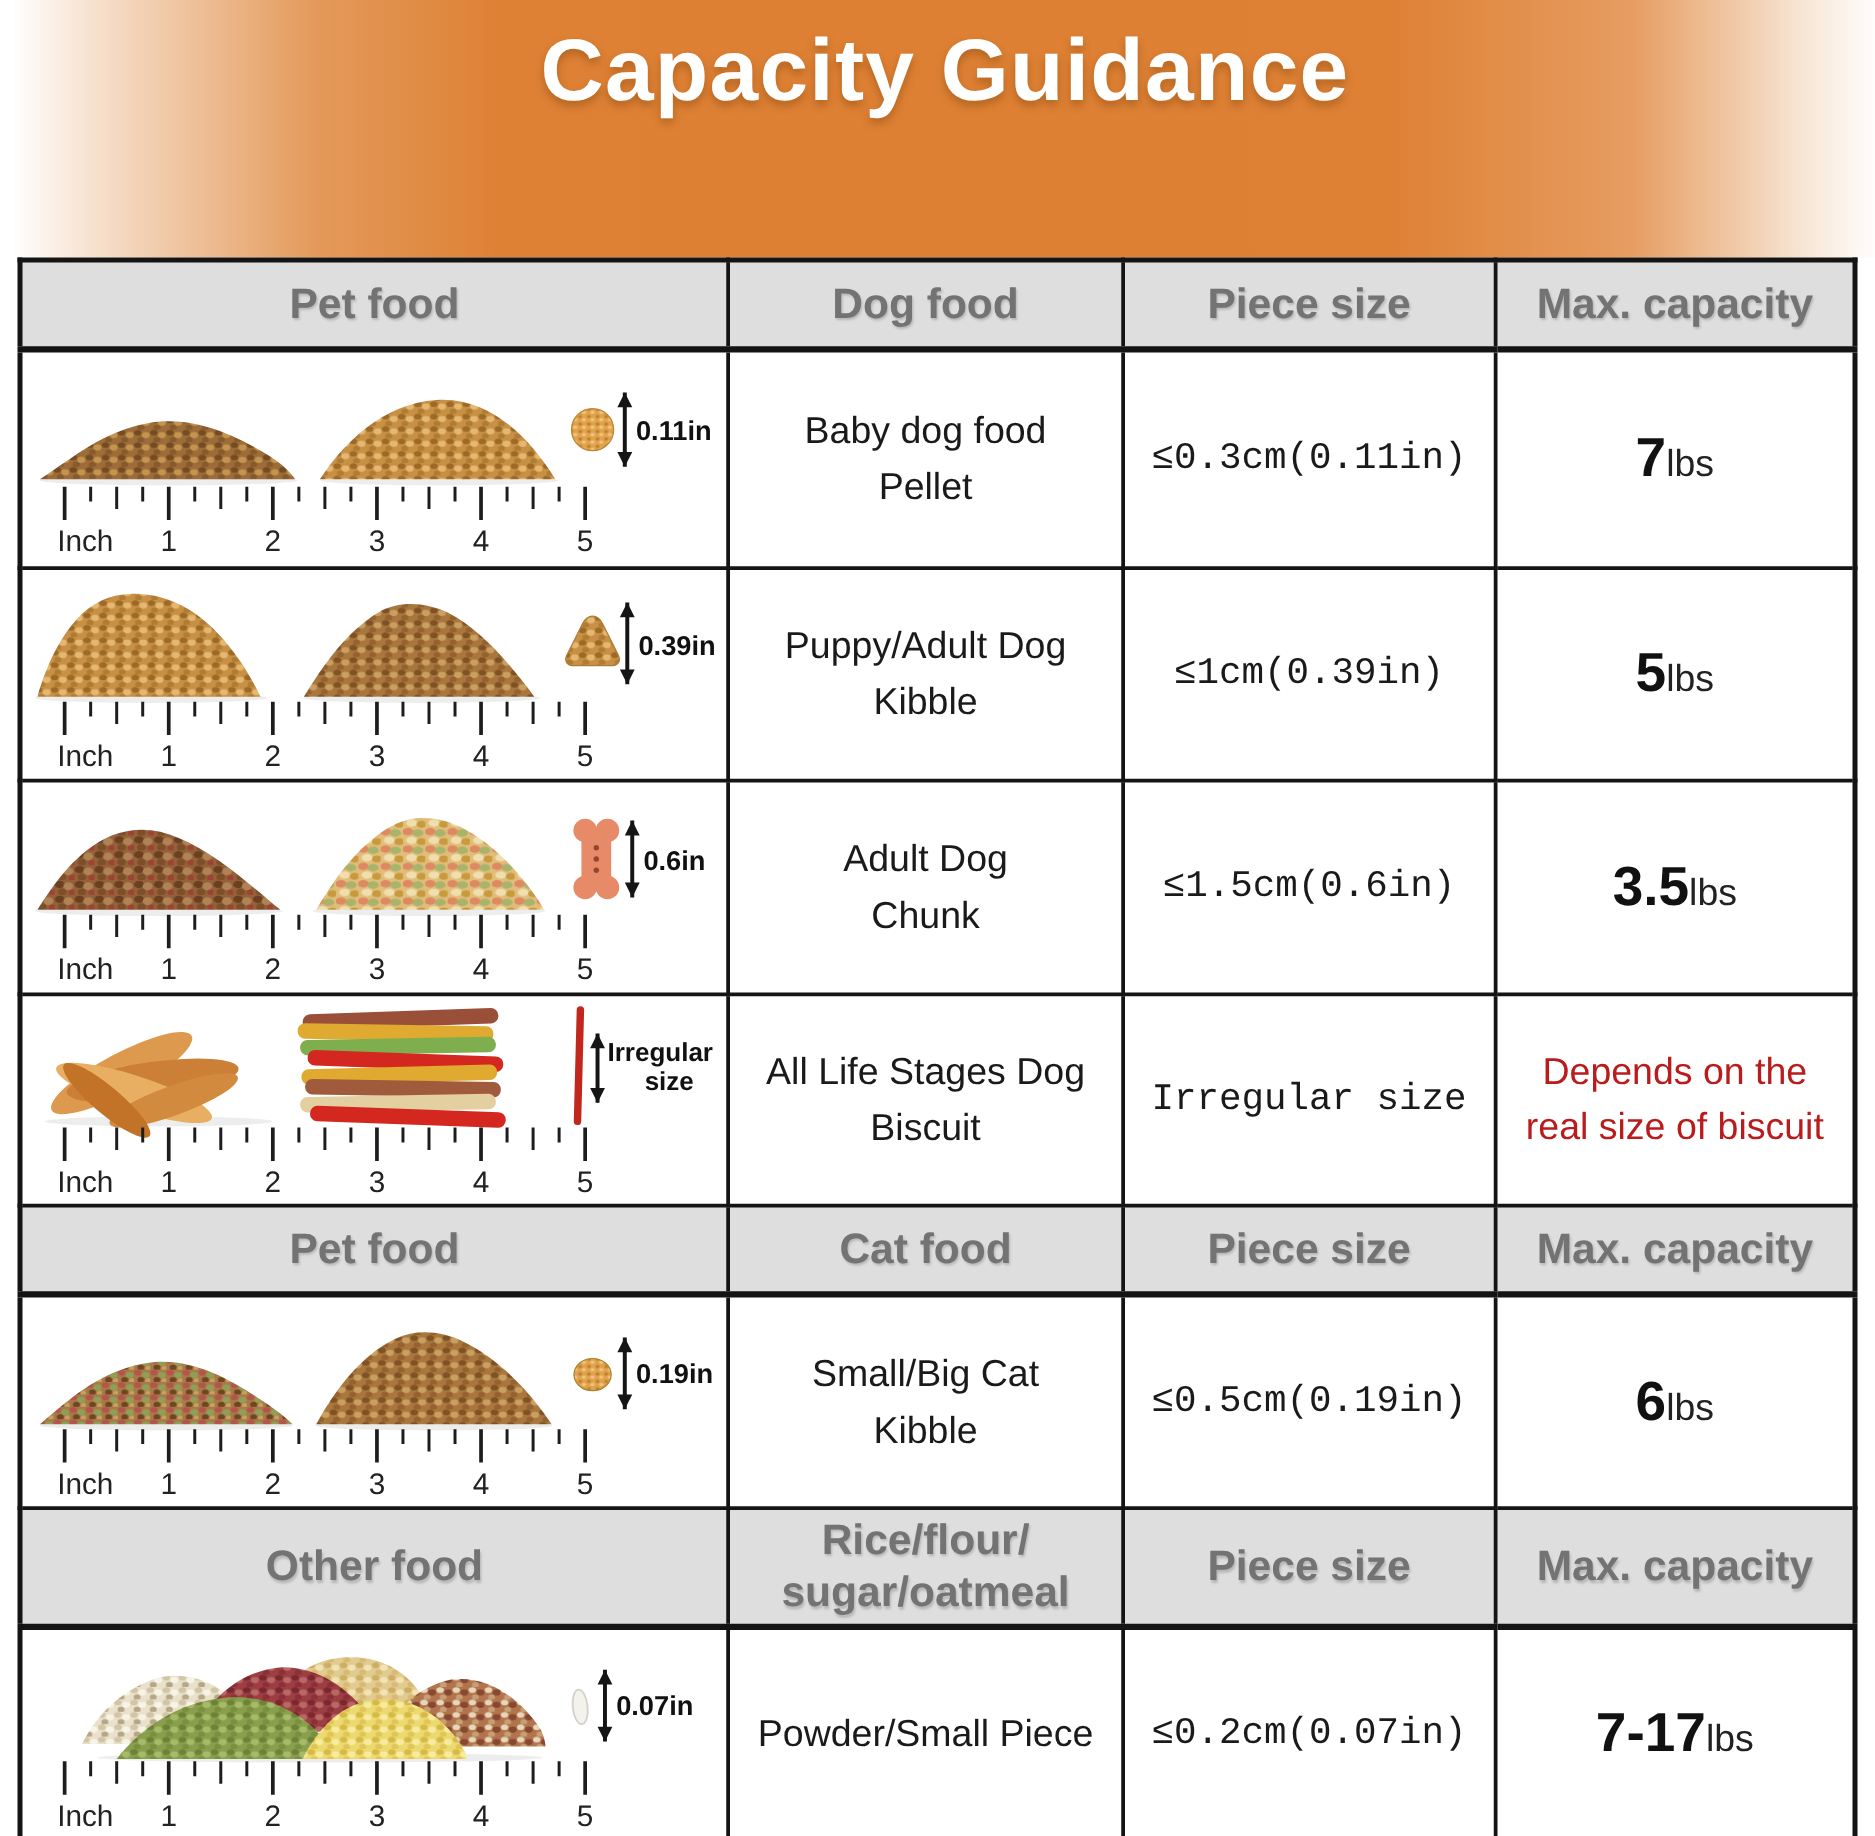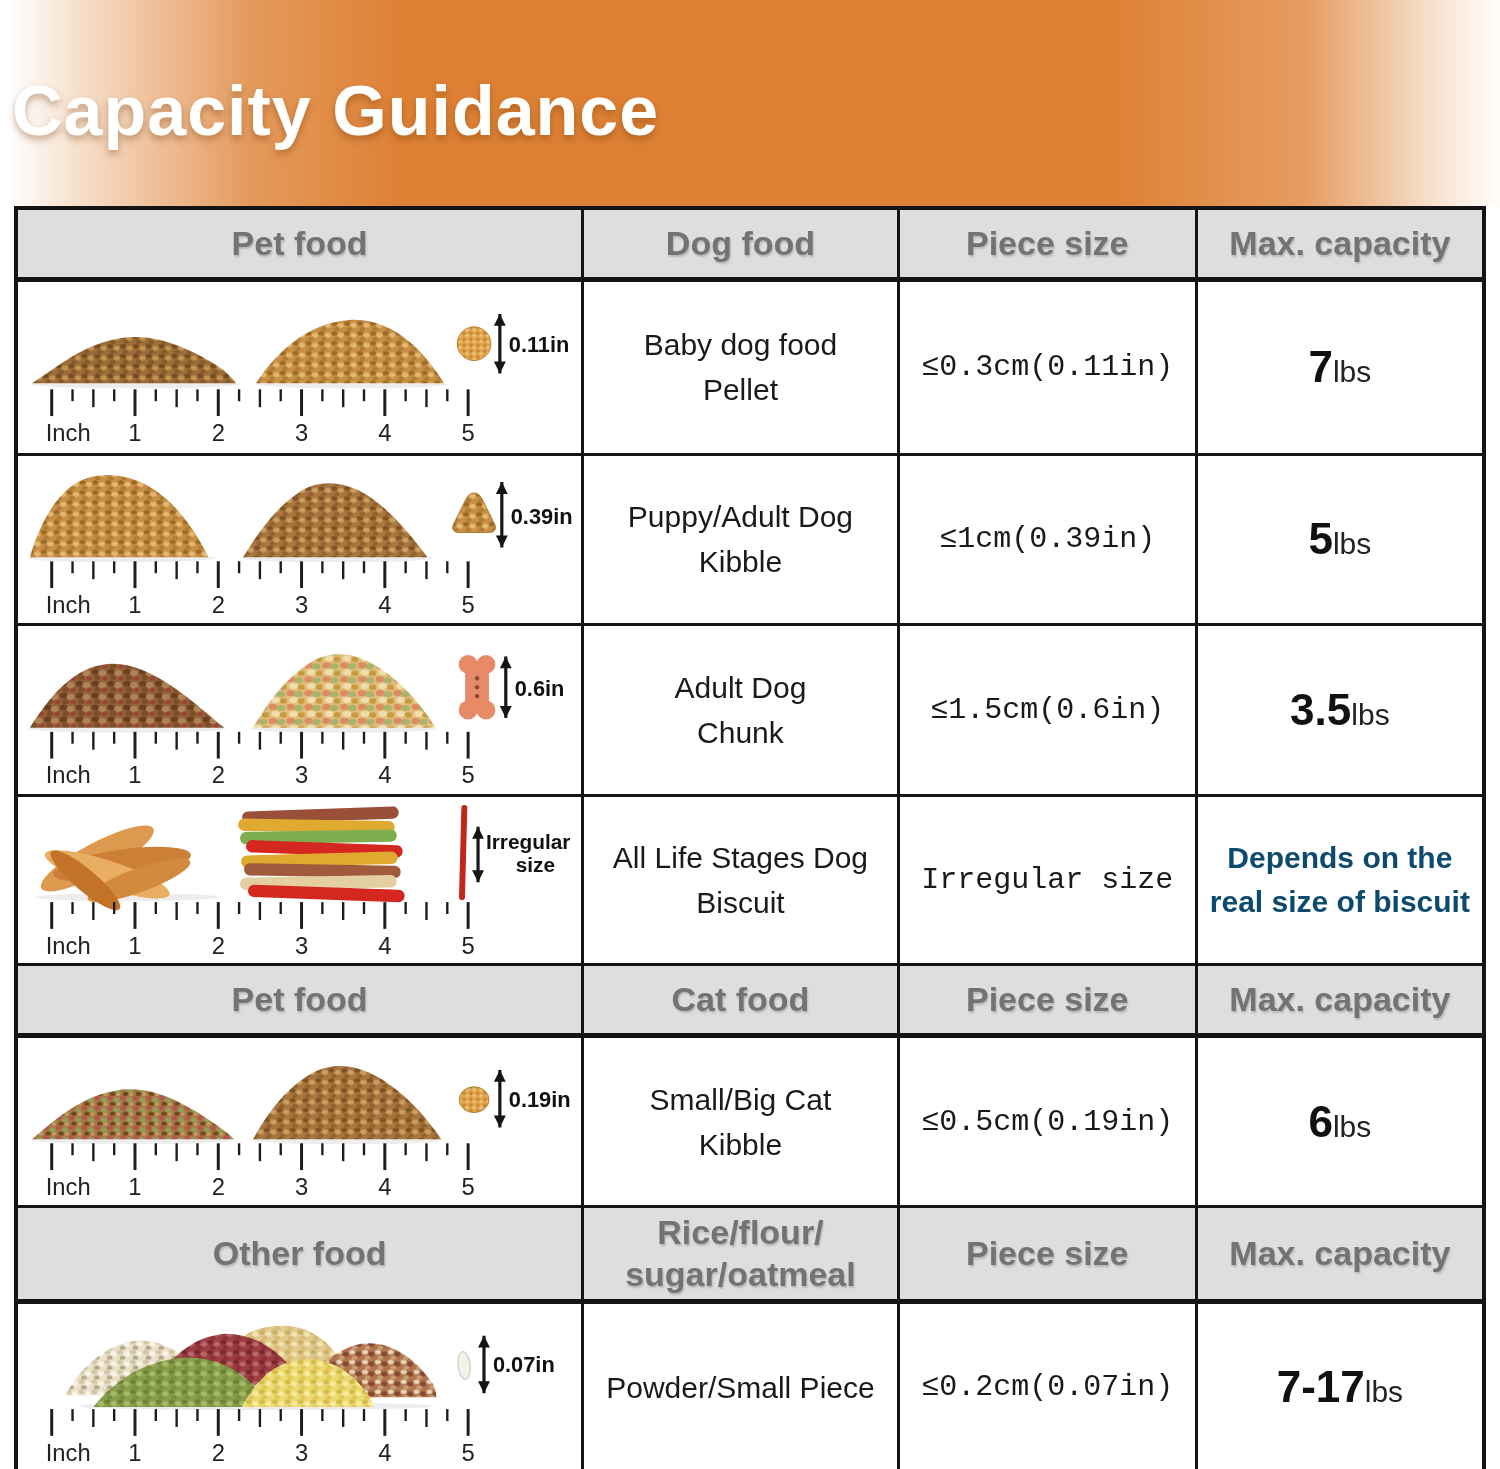--- a/index.html
+++ b/index.html
@@ -1,20 +1,20 @@
 <!DOCTYPE html>
 <html><head>
 <meta charset="utf-8">
 <style>
   html,body{margin:0;padding:0;background:#fff;}
   .page{position:relative;width:1500px;height:1469px;background:#fff;overflow:hidden;
         font-family:"Liberation Sans",sans-serif;color:#141414;}
 
   
-  .banner{height:206px;display:flex;flex-direction:row;align-items:center;justify-content:flex-start;
+  .banner{height:206px;display:flex;flex-direction:column;align-items:center;justify-content:flex-start;
     background:linear-gradient(90deg,#fffdfc 0%,#f5dcc6 5%,#e49a5c 16%,#de8135 26%,#dd8033 50%,#de8135 74%,#e69d62 87%,#f7e5d3 96%,#fffdfc 100%);margin-left:12px;}
   .banner-title{margin-top:16px;font-size:70px;font-weight:700;color:#fff;letter-spacing:1px;
     text-shadow:0 4px 7px rgba(110,55,5,.38);}
   .banner-subtitle{margin-top:10px;font-size:40px;color:#fff;text-shadow:0 3px 5px rgba(110,55,5,.3);}
 
   
   table.cap-table{border-collapse:collapse;table-layout:fixed;width:1472px;margin:0 14px;height:1257px;}
   .cap-table th,.cap-table td{border:3px solid #141414;padding:0;text-align:center;vertical-align:middle;}
   .cap-table{border:4px solid #141414;}
   .cap-table th{background:#dedede;font-size:34px;font-weight:700;color:#737373;
@@ -22,21 +22,21 @@
   tr.hrow{height:71px;} tr.hrow3{height:95px;}
   tr.r1{height:175px;} tr.r2{height:170px;} tr.r3{height:171px;} tr.r4{height:167px;}
   tr.r5{height:171px;} tr.r6{height:165px;}
   .th-2line div{line-height:1.22;}
 
   .food-cell{padding:0;} .food-cell svg{display:block;width:100%;height:100%;}
   .name-cell{font-size:30px;line-height:1.5;color:#1a1a1a;}
   .size-cell{font-size:30px;color:#1a1a1a;font-family:Liberation Mono, monospace;}
   .cap-cell .cap-num{font-size:44px;font-weight:700;color:#111;}
   .cap-cell .cap-unit{font-size:30px;font-weight:400;color:#222;}
-  .cap-cell .cap-text{font-size:30px;line-height:1.45;color:#0c4a6e;font-weight:bold;}
+  .cap-cell .cap-text{font-size:30px;line-height:1.45;color:#b91c1c;}
 
   
   .measure line{stroke:#151515;stroke-width:3.2;}
   .measure polygon{fill:#151515;}
   .mlabel{font:700 22px "Liberation Sans",sans-serif;fill:#111;}
   .rl{font:24px "Liberation Sans",sans-serif;fill:#222;}
   .shadow{fill:rgba(0,0,0,.07);}
 </style>
 </head>
 <body>

